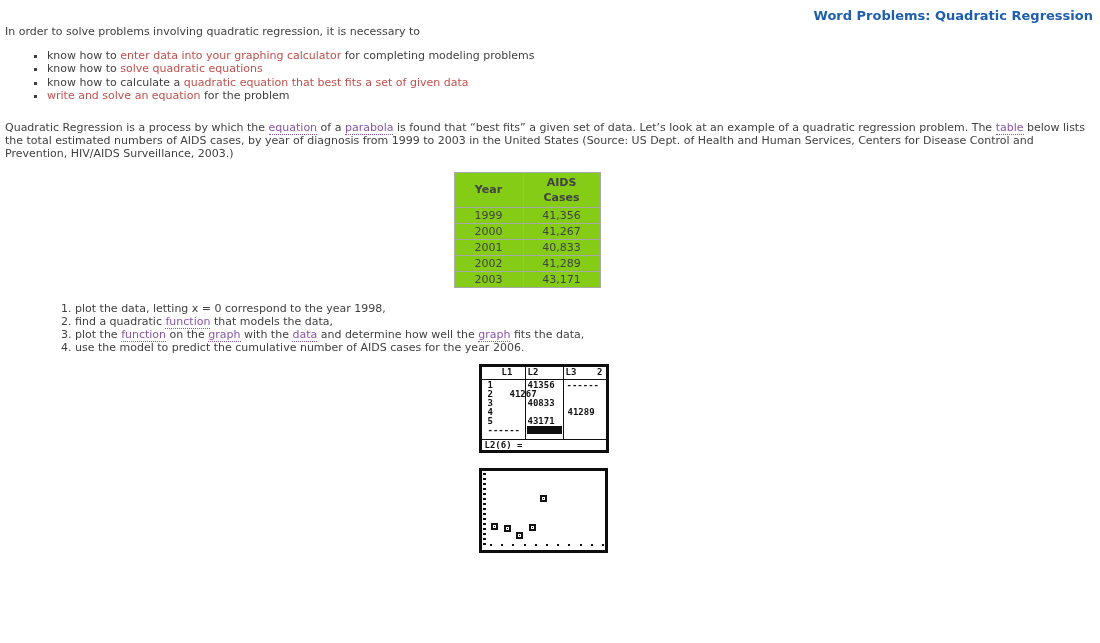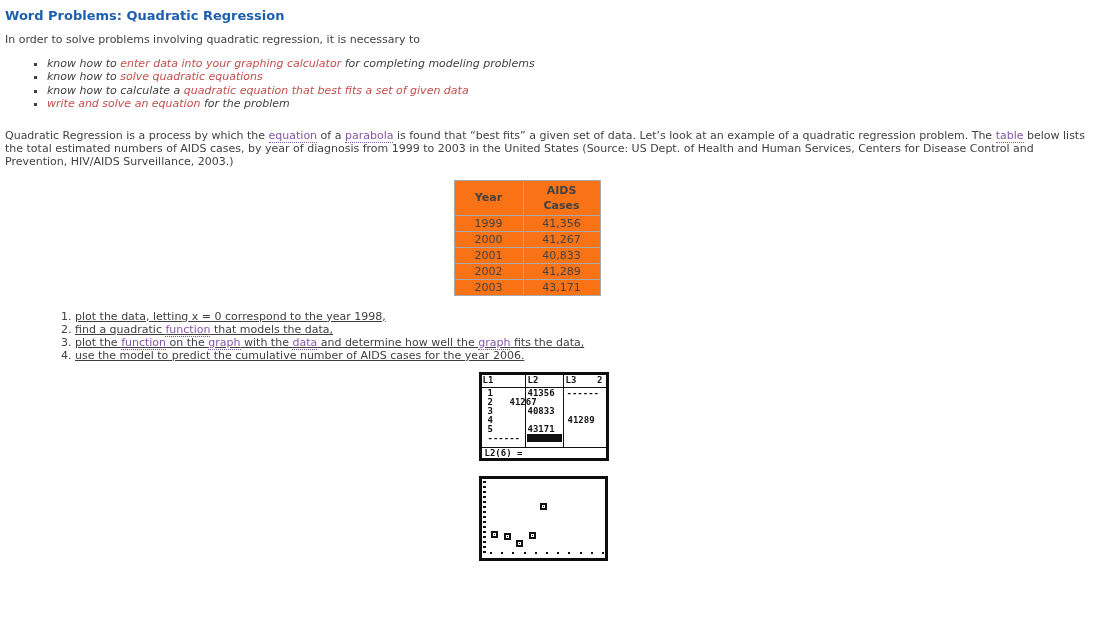--- a/index.html
+++ b/index.html
@@ -3,43 +3,43 @@
 <meta charset="utf-8">
 <style>
   html,body{margin:0;padding:0;background:#fff;}
   body{
     width:1100px;height:643px;overflow:hidden;
     font-family:"DejaVu Sans","Liberation Sans",sans-serif;
     font-size:11px;color:var(--ink,#3f3f3f);
   }
   .page{padding:0 7px 0 5px;}
   .title{
-    margin-top:8px;text-align:left;font-weight:bold;font-size:13px;
+    margin-top:8px;text-align:right;font-weight:bold;font-size:13px;
     color:var(--blue,#1e5fad);
   }
-  .intro{margin-top:10px;line-height:13px;}
+  .intro{margin-top:2px;line-height:13px;}
   ul.goals{margin:11px 0 0 0;padding:0 0 0 42px;list-style:square;line-height:13.4px;}
-  ul.goals li{margin:0;font-style:italic;}
+  ul.goals li{margin:0;}
   .overview{margin-top:18px;line-height:13px;}
   .lnk-red{color:var(--red,#c0504d);text-decoration:none;cursor:pointer;}
   .lnk-purple{
     color:var(--purple,#8856a8);text-decoration:none;cursor:pointer;
     border-bottom:1px dotted var(--purple,#8856a8);
   }
   .tbl-wrap,.shot-wrap{display:flex;justify-content:center;position:relative;left:-22px;}
   .tbl-wrap{margin-top:12px;}
-  table.aids{border-collapse:collapse;color:#424242;font-size:11px;background:#f97316;}
+  table.aids{border-collapse:collapse;color:#424242;font-size:11px;background:#84cc16;}
   table.aids th,table.aids td{border:1px solid var(--tborder,#a9a9a9);text-align:center;}
   table.aids th{font-weight:bold;padding:2px 6px;line-height:15px;width:56px;}
   table.aids th:last-child{width:64px;}
   table.aids td{padding:1px 18px;line-height:13px;}
   .indent{margin-left:33px;}
   .approach-h{margin-top:2px;line-height:13px;}
   ol.steps{margin:14px 0 0 0;padding:0 0 0 37px;line-height:13.2px;}
-  ol.steps li{margin:0;text-decoration:underline;}
+  ol.steps li{margin:0;}
   .para{line-height:13px;}
   .para.narrow{margin:14px 86px 0 0;}
   .para.after{margin-top:13px;}
   .shot-wrap.first{margin-top:10px;}
   .shot-wrap.second{margin-top:15px;}
   
   .calc{
     position:relative;background:#fff;border:3px solid #0d0d0d;
     font-family:"DejaVu Sans Mono","Liberation Mono",monospace;
     font-weight:bold;color:#111;
@@ -106,21 +106,21 @@
     <ol class="steps" id="steps">
         <li>plot the data, letting x = 0 correspond to the year 1998,</li>
         <li>find a quadratic <a class="lnk-purple">function</a> that models the data,</li>
         <li>plot the <a class="lnk-purple">function</a> on the <a class="lnk-purple">graph</a> with the <a class="lnk-purple">data</a> and determine how well the <a class="lnk-purple">graph</a> fits the data,</li>
         <li>use the model to predict the cumulative number of AIDS cases for the year 2006.</li>
       </ol>
 
 
     <div class="shot-wrap first">
       <div class="calc list-screen" id="calc1">
-          <span class="ct" style="left: 1px; top: 1px;">L1</span>
+          <span class="ct" style="left: 20px; top: 1px;">L1</span>
           <span class="ct" style="left: 46px; top: 1px;">L2</span>
           <span class="ct" style="left: 84px; top: 1px;">L3</span>
           <span class="ct" style="right: 3px; top: 1px;">2</span>
           <span class="hline" style="top: 12px;"></span>
           <span class="hline" style="top: 72px;"></span>
           <span class="vline" style="left: 43px;"></span>
           <span class="vline" style="left: 81px;"></span>
           <span class="ct" style="left: 6px; top: 14px;">1</span>
           <span class="ct" style="left: 6px; top: 23px;">2</span>
           <span class="ct" style="left: 6px; top: 32px;">3</span>

